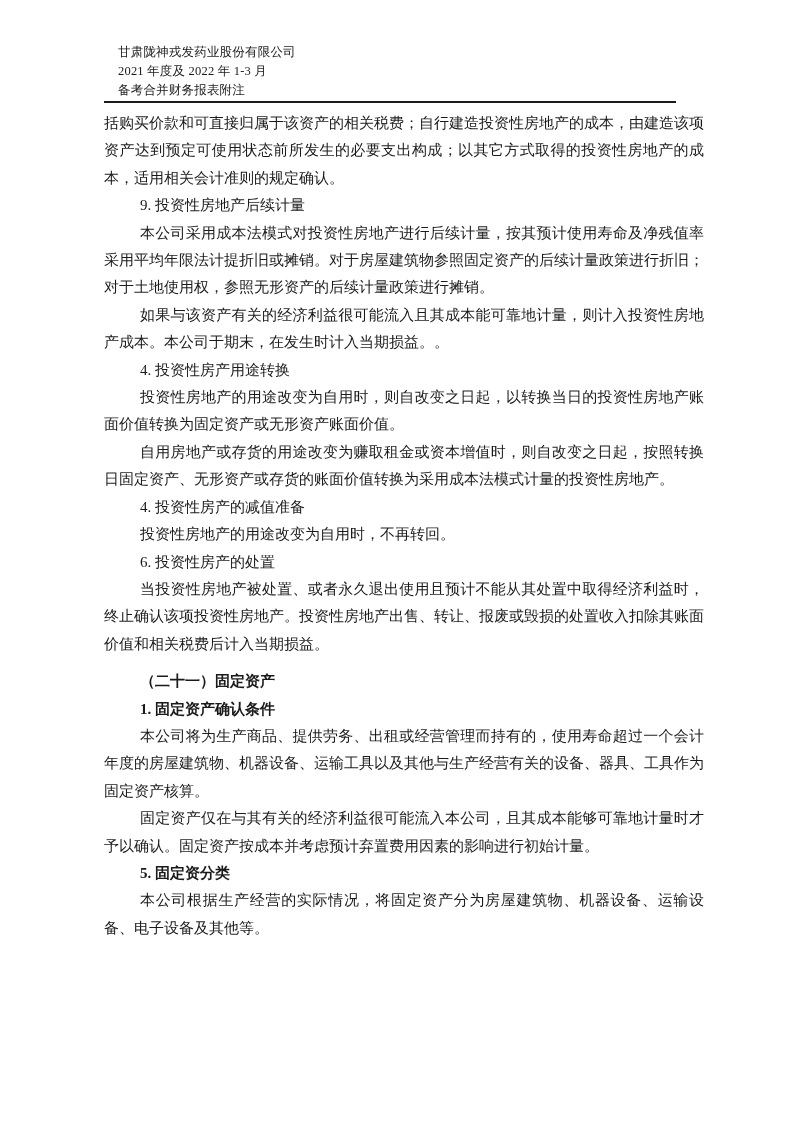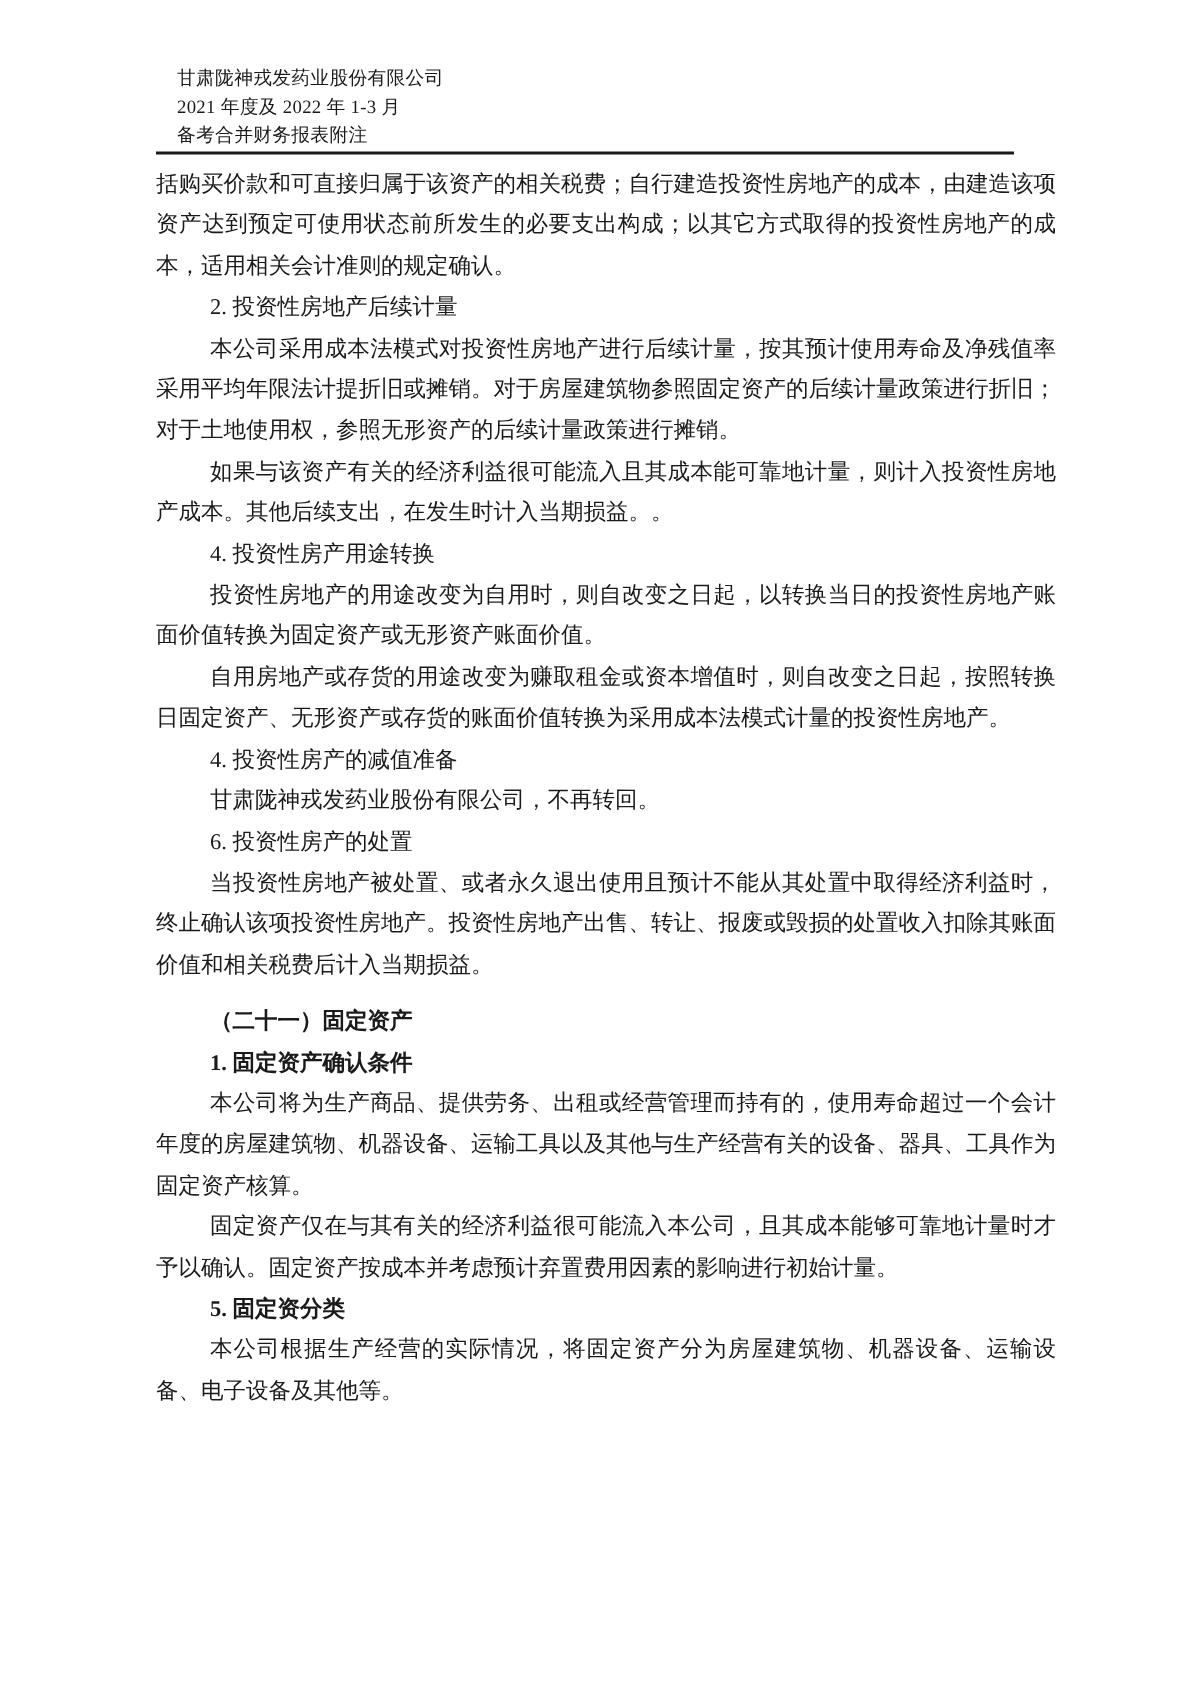--- a/index.html
+++ b/index.html
@@ -80,28 +80,28 @@
   <div class="page-header">
     <div>甘肃陇神戎发药业股份有限公司</div>
     <div>2021 年度及 2022 年 1-3 月</div>
     <div>备考合并财务报表附注</div>
   </div>
 
   <div class="header-rule"></div>
 
   <div class="content">
     <p class="first">括购买价款和可直接归属于该资产的相关税费；自行建造投资性房地产的成本，由建造该项资产达到预定可使用状态前所发生的必要支出构成；以其它方式取得的投资性房地产的成本，适用相关会计准则的规定确认。</p>
-    <p class="indent">2. 投资性房地产后续计量</p>
+    <p class="indent">9. 投资性房地产后续计量</p>
     <p class="indent">本公司采用成本法模式对投资性房地产进行后续计量，按其预计使用寿命及净残值率采用平均年限法计提折旧或摊销。对于房屋建筑物参照固定资产的后续计量政策进行折旧；对于土地使用权，参照无形资产的后续计量政策进行摊销。</p>
-    <p class="indent">如果与该资产有关的经济利益很可能流入且其成本能可靠地计量，则计入投资性房地产成本。其他后续支出，在发生时计入当期损益。。</p>
+    <p class="indent">如果与该资产有关的经济利益很可能流入且其成本能可靠地计量，则计入投资性房地产成本。本公司于期末，在发生时计入当期损益。。</p>
     <p class="indent">4. 投资性房产用途转换</p>
     <p class="indent">投资性房地产的用途改变为自用时，则自改变之日起，以转换当日的投资性房地产账面价值转换为固定资产或无形资产账面价值。</p>
     <p class="indent">自用房地产或存货的用途改变为赚取租金或资本增值时，则自改变之日起，按照转换日固定资产、无形资产或存货的账面价值转换为采用成本法模式计量的投资性房地产。</p>
     <p class="indent">4. 投资性房产的减值准备</p>
-    <p class="indent">甘肃陇神戎发药业股份有限公司，不再转回。</p>
+    <p class="indent">投资性房地产的用途改变为自用时，不再转回。</p>
     <p class="indent">6. 投资性房产的处置</p>
     <p class="indent">当投资性房地产被处置、或者永久退出使用且预计不能从其处置中取得经济利益时，终止确认该项投资性房地产。投资性房地产出售、转让、报废或毁损的处置收入扣除其账面价值和相关税费后计入当期损益。</p>
     <p class="section-heading">（二十一）固定资产</p>
     <p class="sub-heading">1. 固定资产确认条件</p>
     <p class="indent">本公司将为生产商品、提供劳务、出租或经营管理而持有的，使用寿命超过一个会计年度的房屋建筑物、机器设备、运输工具以及其他与生产经营有关的设备、器具、工具作为固定资产核算。</p>
     <p class="indent">固定资产仅在与其有关的经济利益很可能流入本公司，且其成本能够可靠地计量时才予以确认。固定资产按成本并考虑预计弃置费用因素的影响进行初始计量。</p>
     <p class="sub-heading">5. 固定资分类</p>
     <p class="indent">本公司根据生产经营的实际情况，将固定资产分为房屋建筑物、机器设备、运输设备、电子设备及其他等。</p>
   </div>
 

